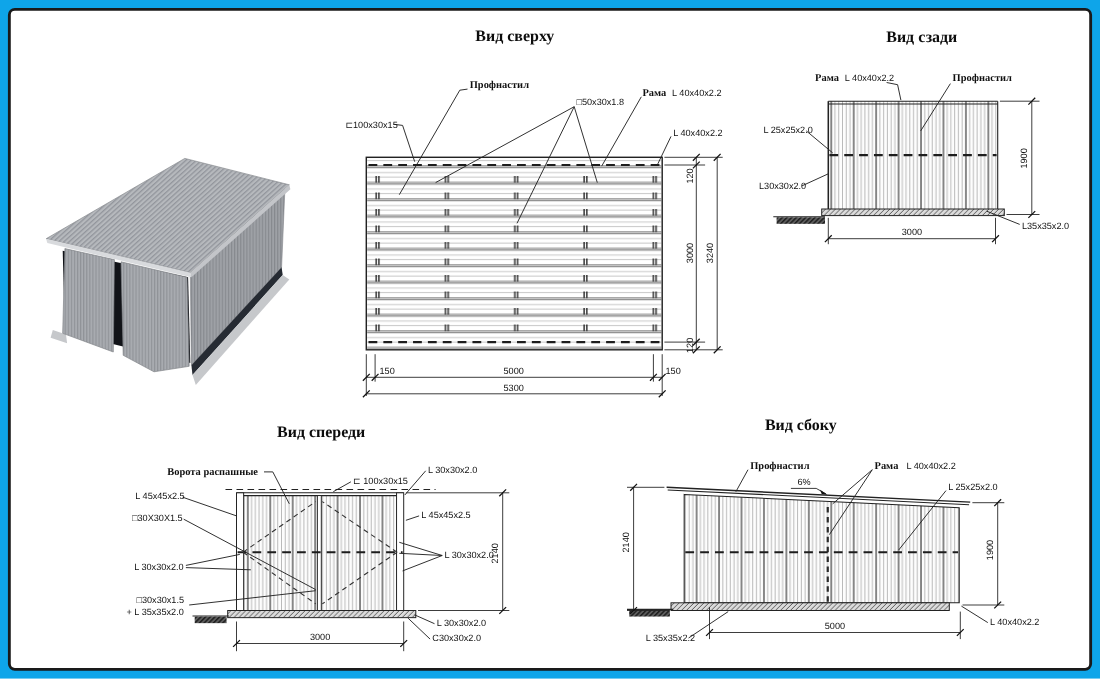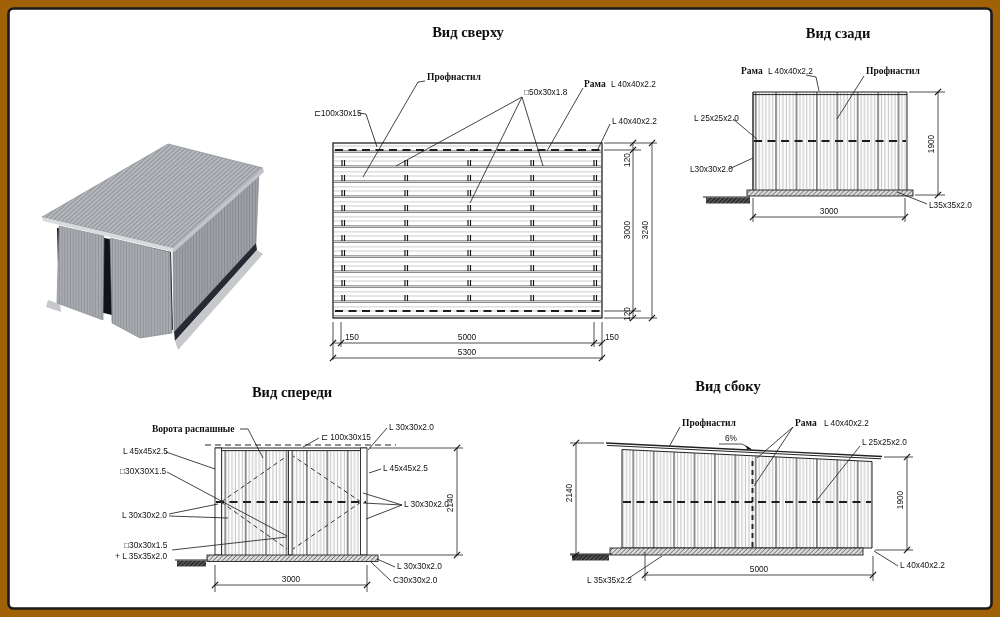--- a/index.html
+++ b/index.html
@@ -1,16 +1,16 @@
 <!DOCTYPE html>
 <html><head>
 <meta charset="utf-8">
 <style>
   html,body{margin:0;padding:0;background:#fff;}
-  .stage{position:relative;width:1000px;height:617px;background:#a16207;overflow:hidden;
+  .stage{position:relative;width:1000px;height:617px;background:#0ea5e9;overflow:hidden;
          font-family:"Liberation Sans","DejaVu Sans",sans-serif;}
   svg{position:absolute;left:0;top:0;}
   .vt {font:bold 14.5px "Liberation Serif","DejaVu Serif",serif;fill:#0d0d0d;}
   .ru {font:bold 9.5px "Liberation Serif","DejaVu Serif",serif;fill:#101010;}
   .sec{font:8.3px "Liberation Sans","DejaVu Sans",sans-serif;fill:#111;}
   .dim{font:8.3px "Liberation Sans","DejaVu Sans",sans-serif;fill:#111;}
   .obj{stroke:#222;stroke-width:1.3;fill:none;}
   .med{stroke:#222;stroke-width:1;fill:none;}
   .thin{stroke:#222;stroke-width:.8;fill:none;}
   .ldr{stroke:#222;stroke-width:.85;fill:none;}

